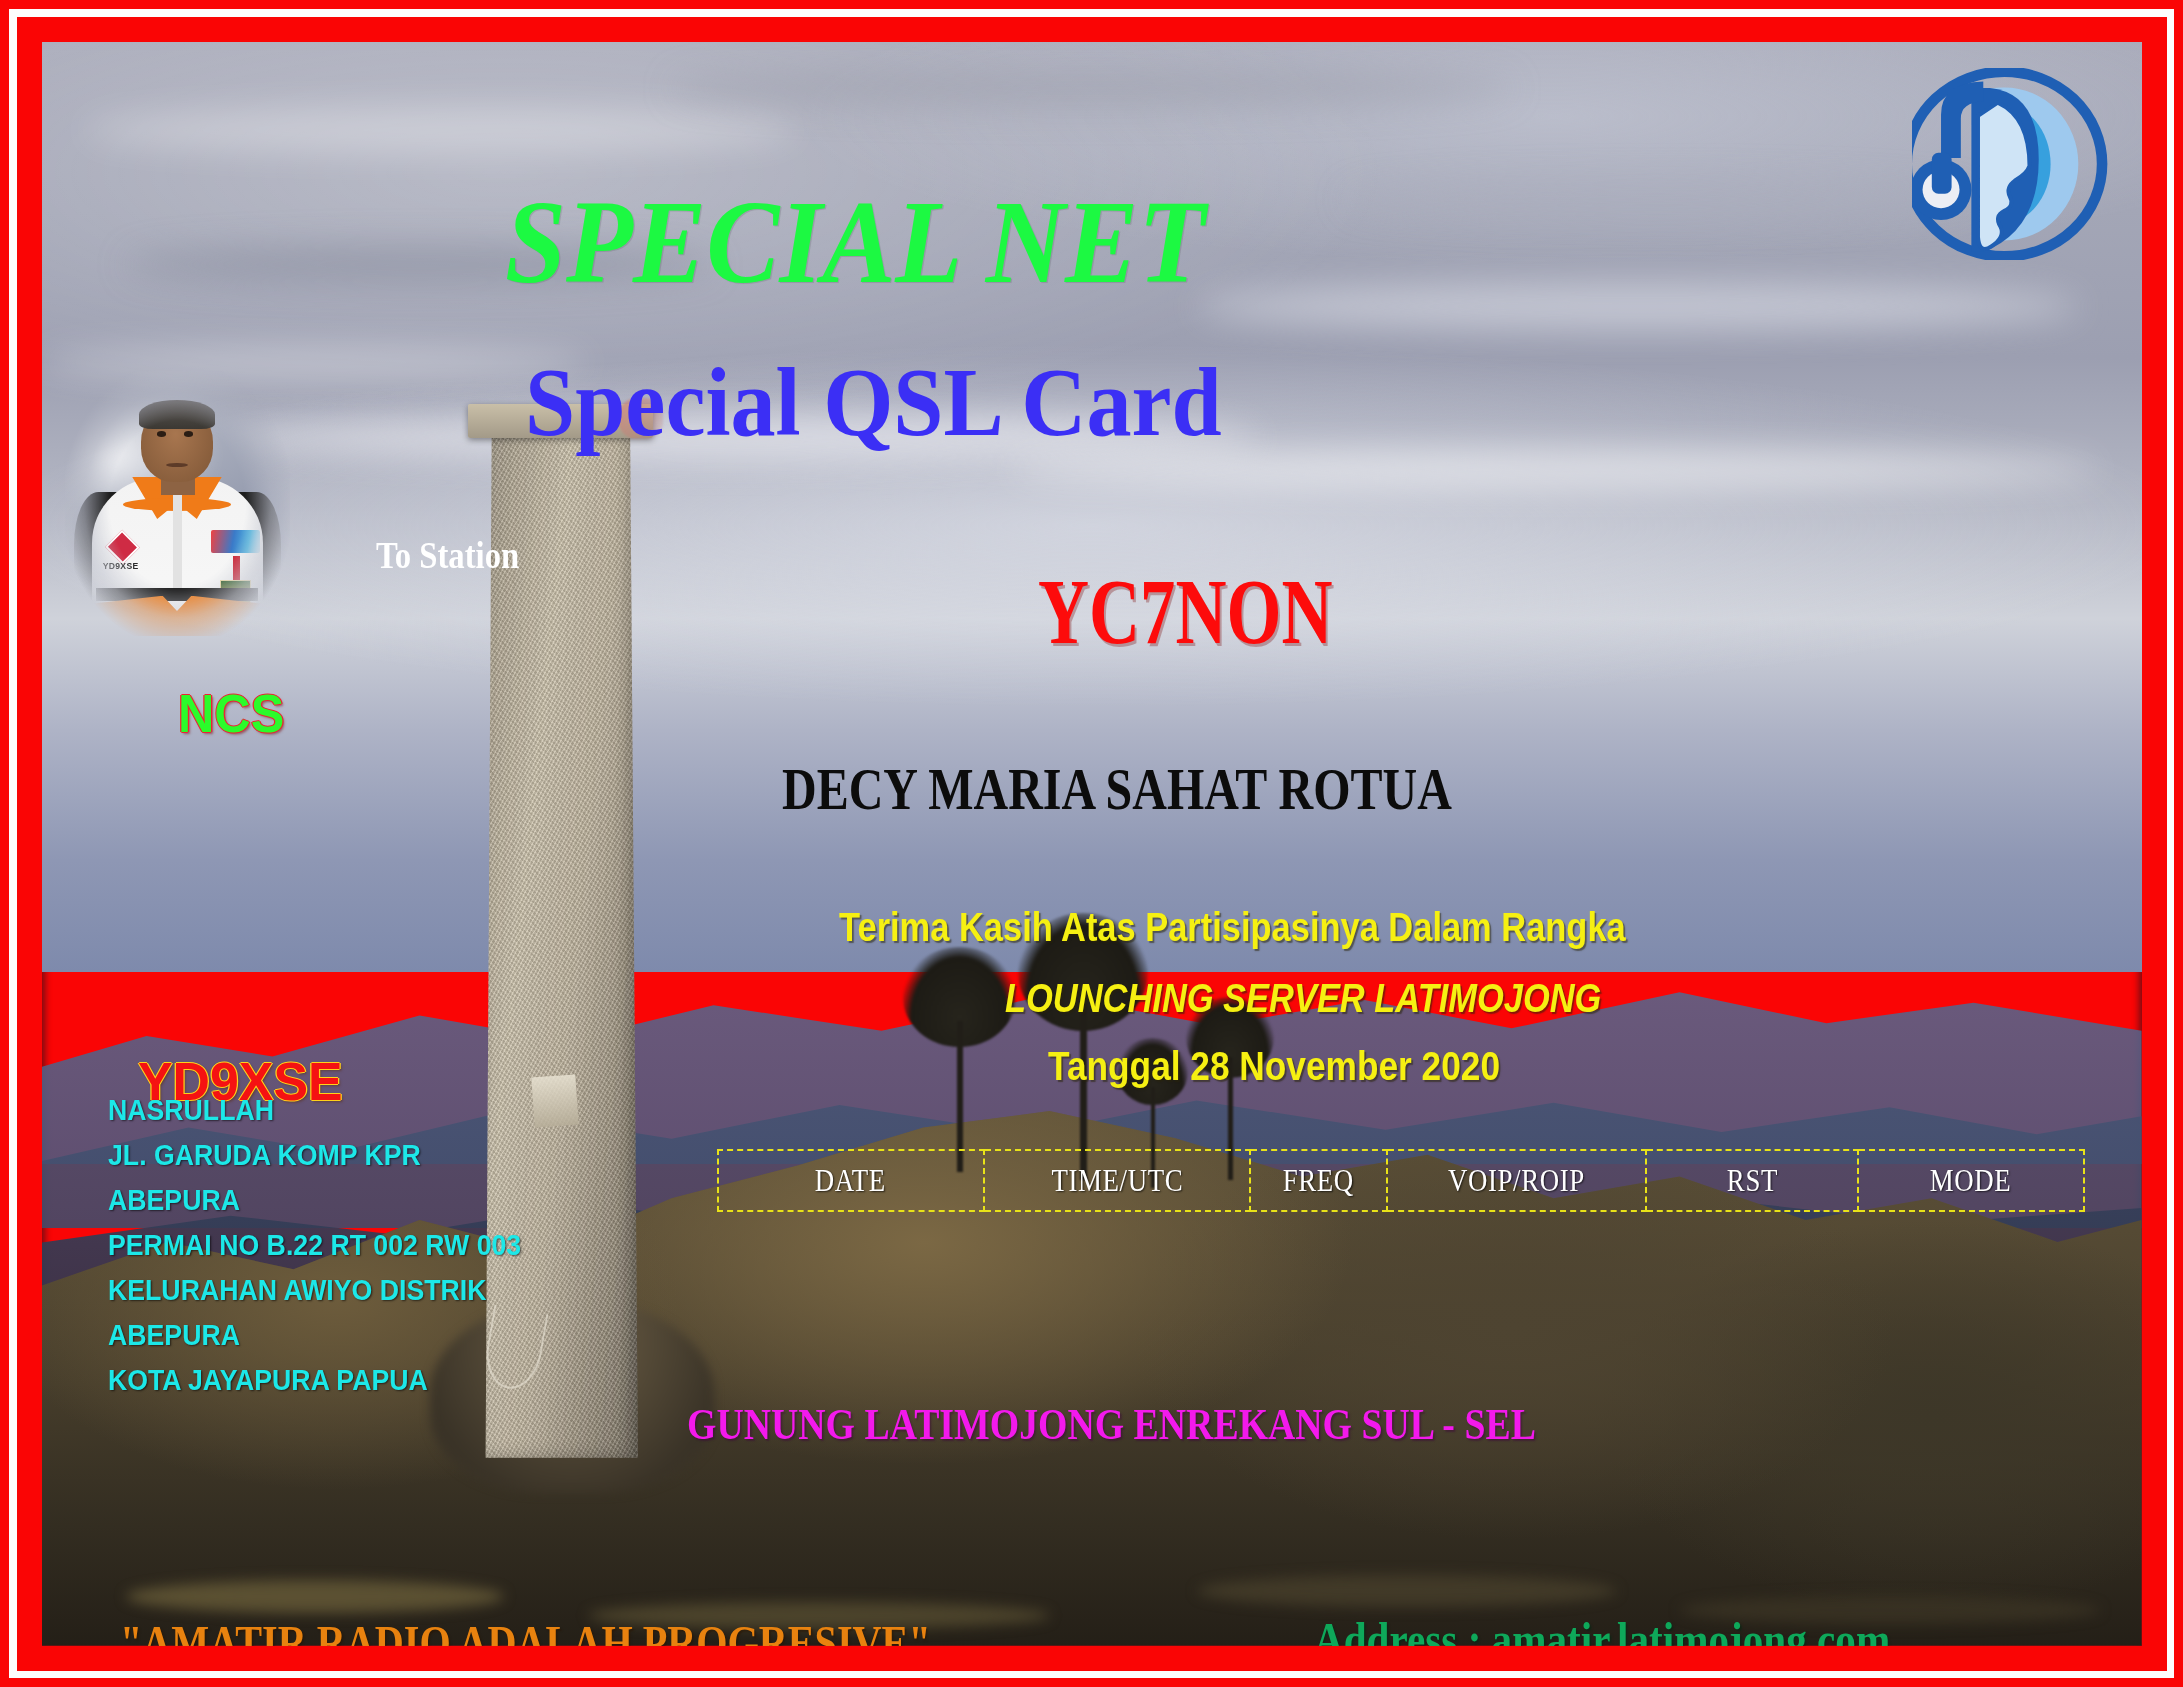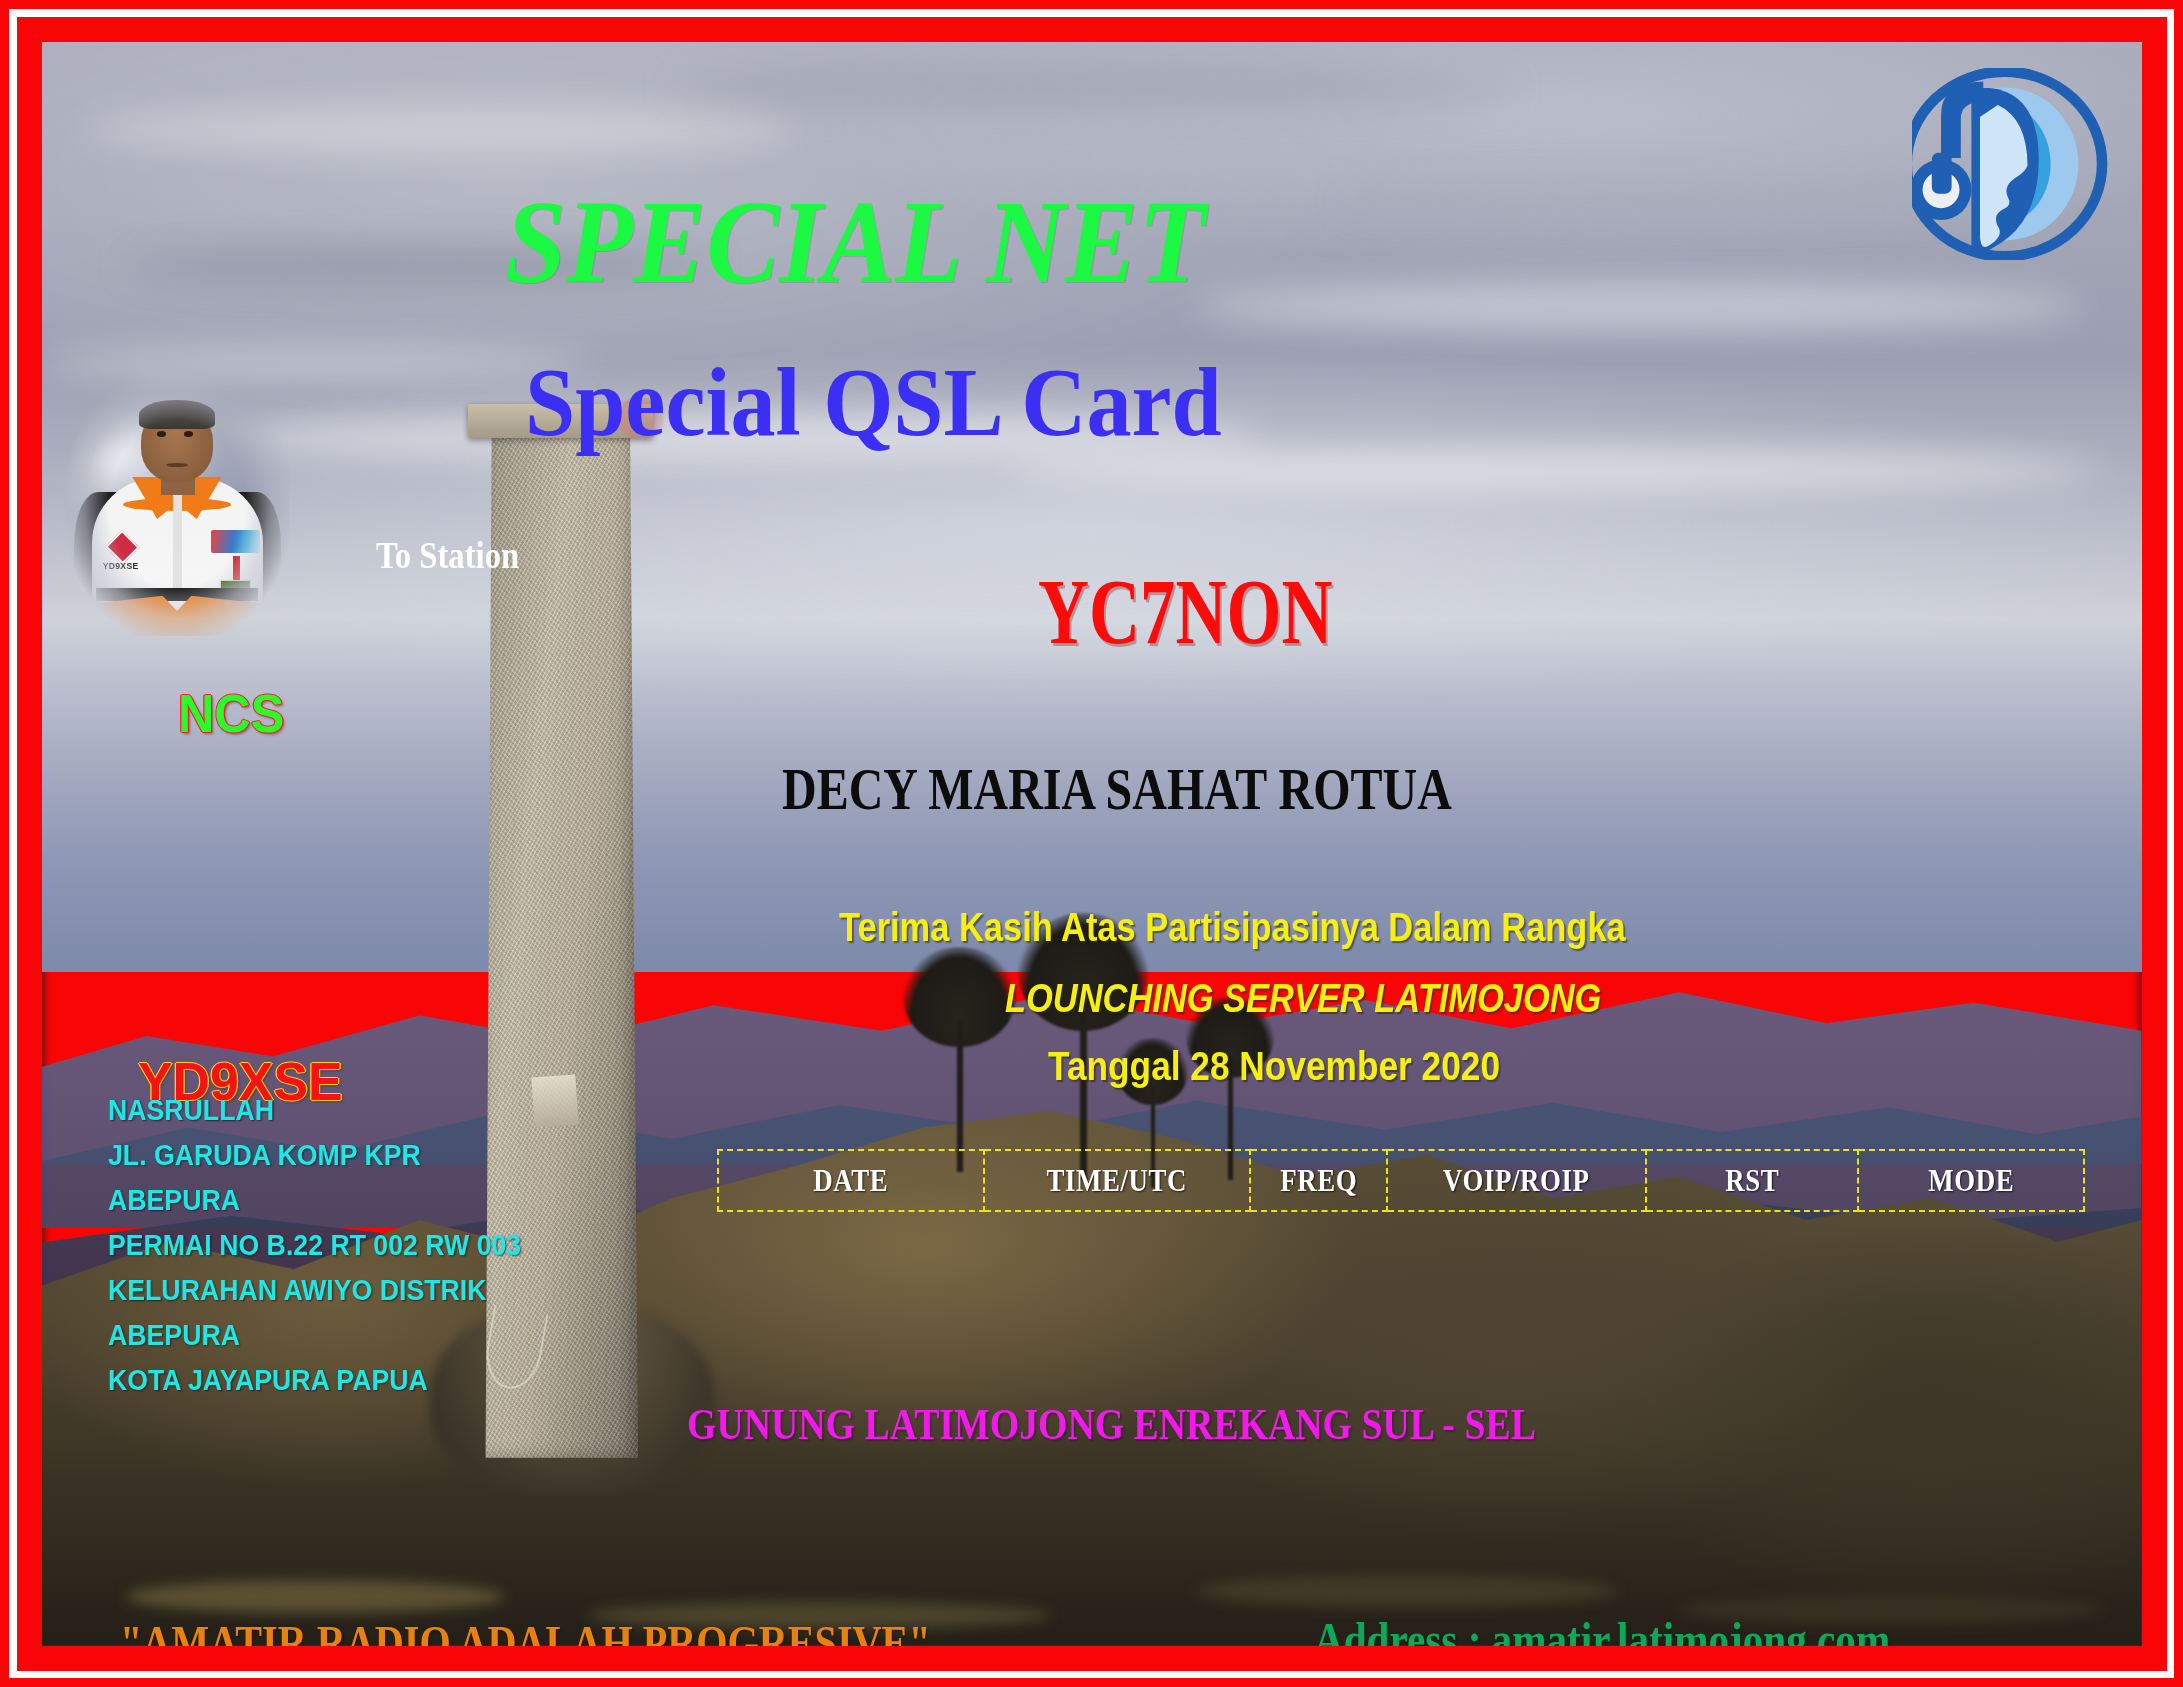--- a/index.html
+++ b/index.html
@@ -170,21 +170,21 @@
   .thanks { font-family:"Liberation Sans", sans-serif; font-weight:bold; color:#f6f012;
     text-shadow:2px 2px 1.3px rgba(40,35,10,.55); }
   #thanks1 { left:797px; top:865px; font-size:41px; transform:scaleX(.84); transform-origin:left center; }
   #thanks2 { left:963px; top:936px; font-size:41px; font-style:italic; transform:scaleX(.84); transform-origin:left center; }
   #thanks3 { left:1006px; top:1004px; font-size:41px; transform:scaleX(.86); transform-origin:left center; }
 
   
   #logtable { position:absolute; left:675px; top:1107px; width:1368px; }
   #logtable table { border-collapse:collapse; width:100%; }
   #logtable td { border:2px dashed #e9e318; text-align:center; color:#ffffff;
-    font-family:"Liberation Serif", serif; font-weight:bold; padding:0;
+    font-family:"Liberation Serif", serif; font-weight:normal; padding:0;
     text-shadow:1.3px 1.3px 2px rgba(0,0,0,.65); }
   #logtable .hrow td { height:61px; font-size:32px; letter-spacing:0.7px; }
   #logtable .drow td { height:78px; font-size:32px; }
   #logtable .hrow td span, #logtable .drow td span { display:inline-block; transform:scaleX(.84); }
 
   #place { left:645px; top:1360px; font-family:"Liberation Serif", serif; font-weight:bold;
     font-size:45px; color:#f319ec; transform:scaleX(.84); transform-origin:left center;
     text-shadow:2px 2px 2px rgba(60,0,60,.45); }
 
   #motto { left:78px; top:1576px; font-family:"Liberation Serif", serif; font-weight:bold;

